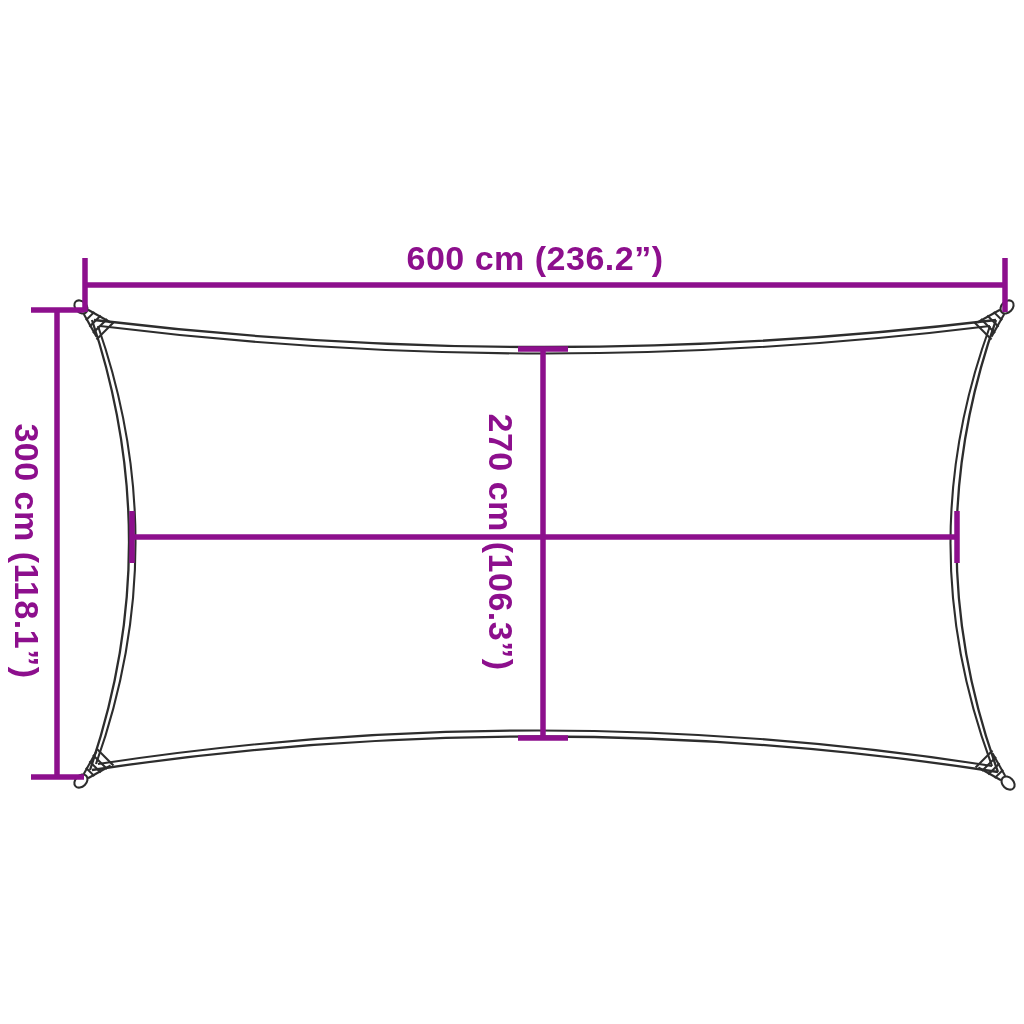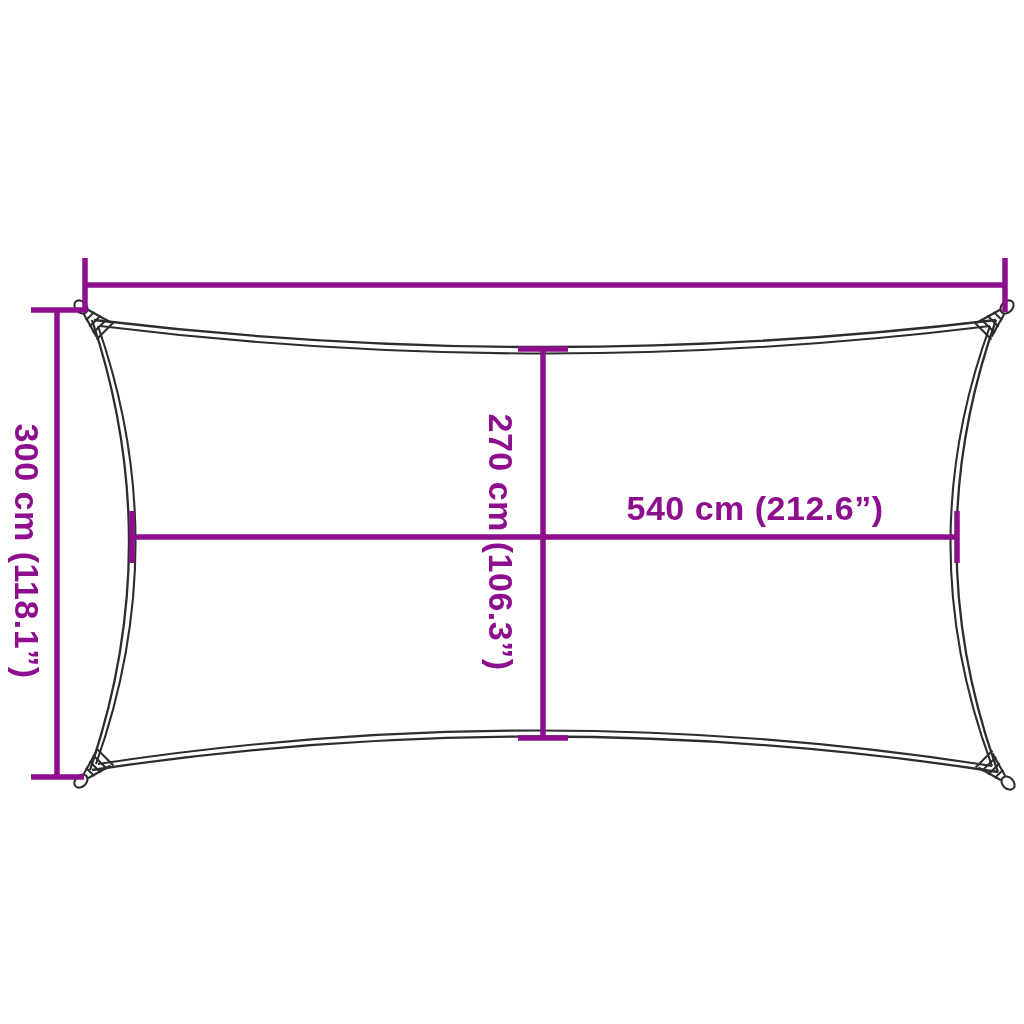--- a/index.html
+++ b/index.html
@@ -97,19 +97,19 @@
       <line class="dimline" x1="518" y1="738" x2="568" y2="738"></line>
     </g>
 
     <g>
       <line class="dimline" x1="132" y1="537" x2="957" y2="537"></line>
       <line class="dimline" x1="132" y1="511" x2="132" y2="563"></line>
       <line class="dimline" x1="957" y1="511" x2="957" y2="563"></line>
     </g>
   </svg>
 
+  <div class="dim-label" style="left:335px; top:238px; width:400px;">600 cm (236.2”)</div>
 
   <div class="dim-label rot90" style="left:-123px; top:531px; width:300px; height:40px;">300 cm (118.1”)</div>
 
   <div class="dim-label rot90" style="left:351px; top:522px; width:300px; height:40px;">270 cm (106.3”)</div>
 
-  <div class="dim-label" style="left:555px; top:488px; width:400px;">540 cm (212.6”)</div>
 </div>
 
 </body></html>

